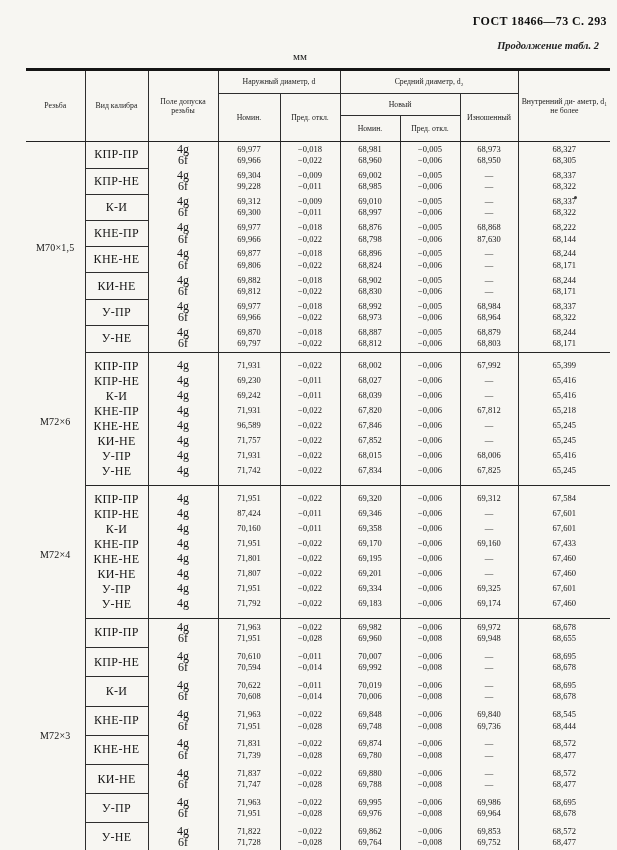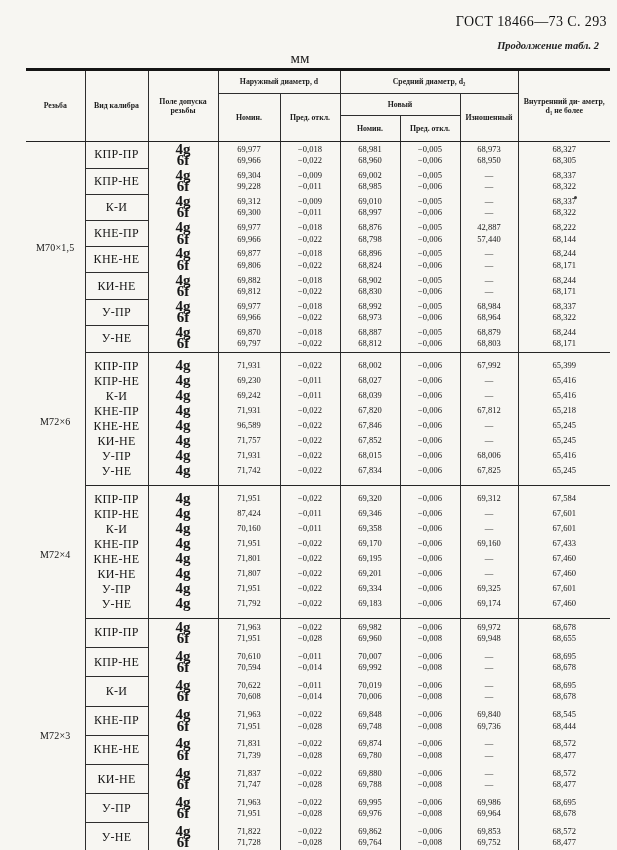--- a/index.html
+++ b/index.html
@@ -8,39 +8,39 @@
     background:#f7f6f2;
     font-family:"Liberation Serif","DejaVu Serif",serif;
     color:#1b1b1b;
     position:relative;
     overflow:hidden;
     -webkit-font-smoothing:antialiased;
   }
   .page{position:absolute;inset:0;}
   .doc-header{
     position:absolute;top:14px;right:10px;
-    font-size:14px;font-weight:normal;letter-spacing:.4px;
+    font-size:12px;font-weight:bold;letter-spacing:.4px;
     color:#111;
   }
   .continuation{
     position:absolute;top:40px;right:18px;
     font-size:10.5px;font-style:italic;color:#222;font-weight:bold;
   }
   .units-label{
     position:absolute;top:50px;left:0;width:600px;
-    text-align:center;font-size:15px;color:#222;
+    text-align:center;font-size:11px;color:#222;
   }
   table.gost{
     position:absolute;left:26px;top:68px;width:584px;
     border-collapse:collapse;table-layout:fixed;
     border-top:3px solid #151515;
     font-size:8.5px;
   }
   table.gost th{
-    font-weight:bold;font-size:7.8px;line-height:9.5px;
+    font-weight:normal;font-size:7.8px;line-height:9.5px;
     text-align:center;vertical-align:middle;
     padding:1px 2px;color:#1c1c1c;
   }
   table.gost td{
     text-align:center;vertical-align:middle;
     padding:0;color:#161616;
   }
   
   .vr{border-right:1px solid #2e2e2e;}
   
@@ -50,21 +50,21 @@
   .ln{line-height:11.5px;height:11.5px;white-space:nowrap;}
   tr.s-single .ln{line-height:11.9px;height:11.9px;}
   tr.s-dual td{padding:1.6px 0;}
   tr.s-dual.sec3 td{padding:3.1px 0;}
   tr.s-single.sec-first td{padding-top:6px;}
   tr.s-single.sec-last td{padding-bottom:6px;}
   tr.sec-last td{border-bottom:1.4px solid #262626;}
   td.gauge-sep{border-bottom:1px solid #2e2e2e;}
   td.c-thread{font-size:10px;letter-spacing:.2px;}
   td.c-gauge{font-size:12px;letter-spacing:.3px;}
-  td.c-tol{font-size:15px;font-weight:bold;}
+  td.c-tol{font-size:12px;}
   .speck{position:absolute;width:3px;height:3px;border-radius:50%;background:#3a3a3a;}
 </style>
 </head>
 <body>
 
 <div class="page">
 
   <div class="doc-header">ГОСТ 18466—73 С. 293</div>
   <div class="continuation">Продолжение табл. 2</div>
   <div class="units-label">мм</div>
@@ -212,22 +212,22 @@
           </td>
           <td class="c-mnom vr">
             <div class="ln">68,876</div>
             <div class="ln">68,798</div>
           </td>
           <td class="c-mdev vr">
             <div class="ln">−0,005</div>
             <div class="ln">−0,006</div>
           </td>
           <td class="c-worn vr">
-            <div class="ln">42,887</div>
-            <div class="ln">57,440</div>
+            <div class="ln">68,868</div>
+            <div class="ln">87,630</div>
           </td>
           <td class="c-inner">
             <div class="ln">68,222</div>
             <div class="ln">68,144</div>
           </td>
         </tr>
         <tr class="s-dual sec0">
           <td class="c-gauge vr gauge-sep">КНЕ-НЕ</td>
           <td class="c-tol vr">
             <div class="ln">4g</div>

